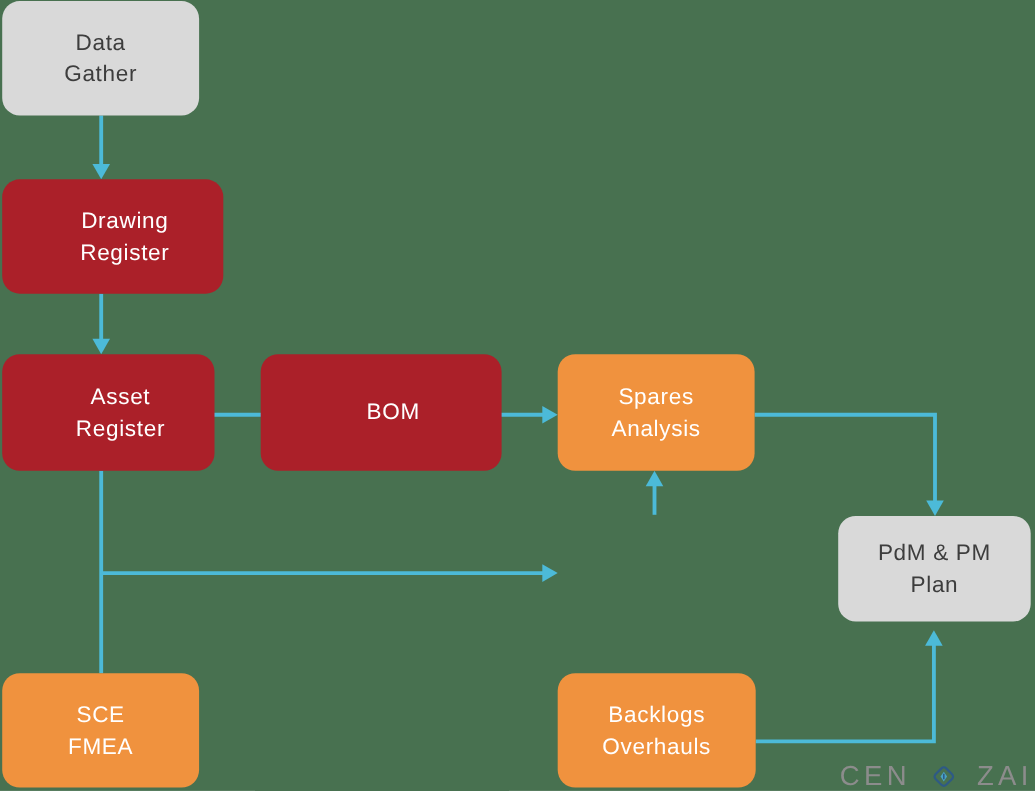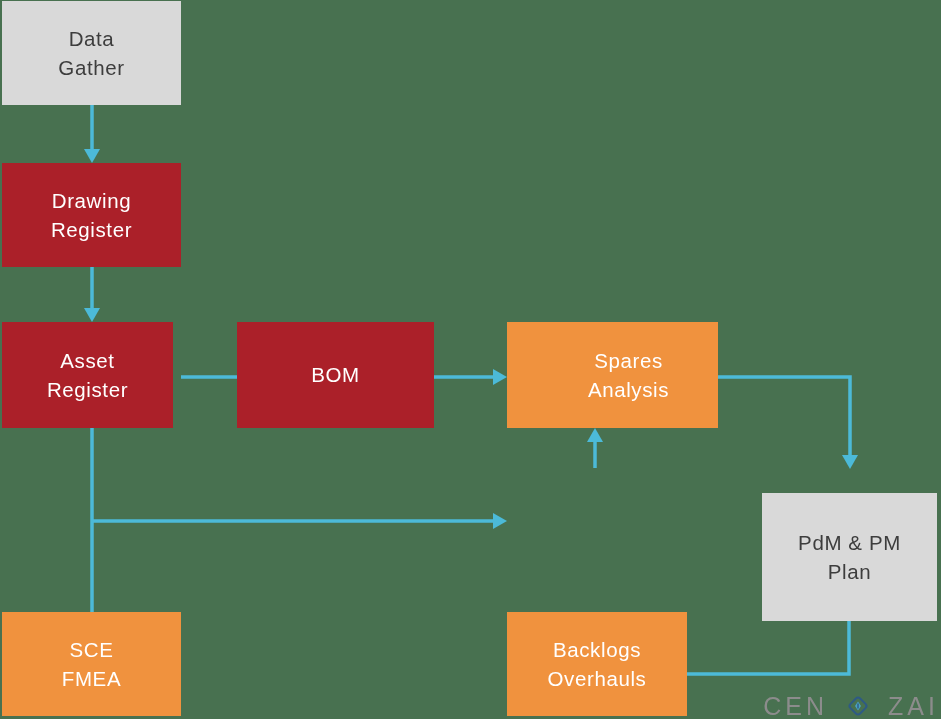--- a/index.html
+++ b/index.html
@@ -21,33 +21,33 @@
     fill: none;
     stroke: var(--arrow, #4cbad8);
     stroke-width: 3.5;
   }
   #edges-layer polygon {
     fill: var(--arrow, #4cbad8);
     stroke: none;
   }
   .node {
     position: absolute;
-    border-radius: 0;
+    border-radius: 16px;
     display: flex;
     align-items: center;
     justify-content: center;
     text-align: center;
     white-space: pre-line;
     font-size: 20.5px;
     line-height: 1.42;
     letter-spacing: 0.6px;
     font-weight: 500;
   }
   .node.gray   { background: var(--box_gray, #d9d9d9);   color: var(--text_dark, #3d3d3d); }
-  .node.red    { background: var(--box_red, #ab2029);    color: var(--text_light, #ffffff); }
+  .node.red    { background: var(--box_red, #ab2029);    color: var(--text_light, #ffffff); padding-left: 22px; }
   .node.orange { background: var(--box_orange, #f0923e); color: var(--text_light, #ffffff); }
   #watermark {
     position: absolute;
     right: 2px;
     bottom: 0px;
     display: flex;
     align-items: center;
     gap: 18px;
     color: var(--watermark_gray, #8c8c8c);
     font-size: 25px;
@@ -96,25 +96,25 @@
 Gather</div>
 
   <div class="node red" style="left:2px;  top:163px; width:179px; height:104px;">Drawing
 Register</div>
 
   <div class="node red" style="left:2px;  top:322px; width:171px; height:106px;">Asset
 Register</div>
 
   <div class="node red" style="left:237px; top:322px; width:197px; height:106px;">BOM</div>
 
-  <div class="node orange" style="left:507px; top:322px; width:179px; height:106px;padding-left:32px;">Spares
+  <div class="node orange" style="left:507px; top:322px; width:179px; height:106px;">Spares
 Analysis</div>
 
 
-  <div class="node gray" style="left:762px; top:469px; width:175px; height:128px;margin-top:24px;">PdM &amp; PM
+  <div class="node gray" style="left:762px; top:469px; width:175px; height:96px;">PdM &amp; PM
 Plan</div>
 
   <div class="node orange" style="left:507px; top:612px; width:180px; height:104px;">Backlogs
 Overhauls</div>
 
   <div class="node orange" style="left:2px;  top:612px; width:179px; height:104px;">SCE
 FMEA</div>
 
   <div id="watermark">
     <span class="wm-text">CEN</span>

